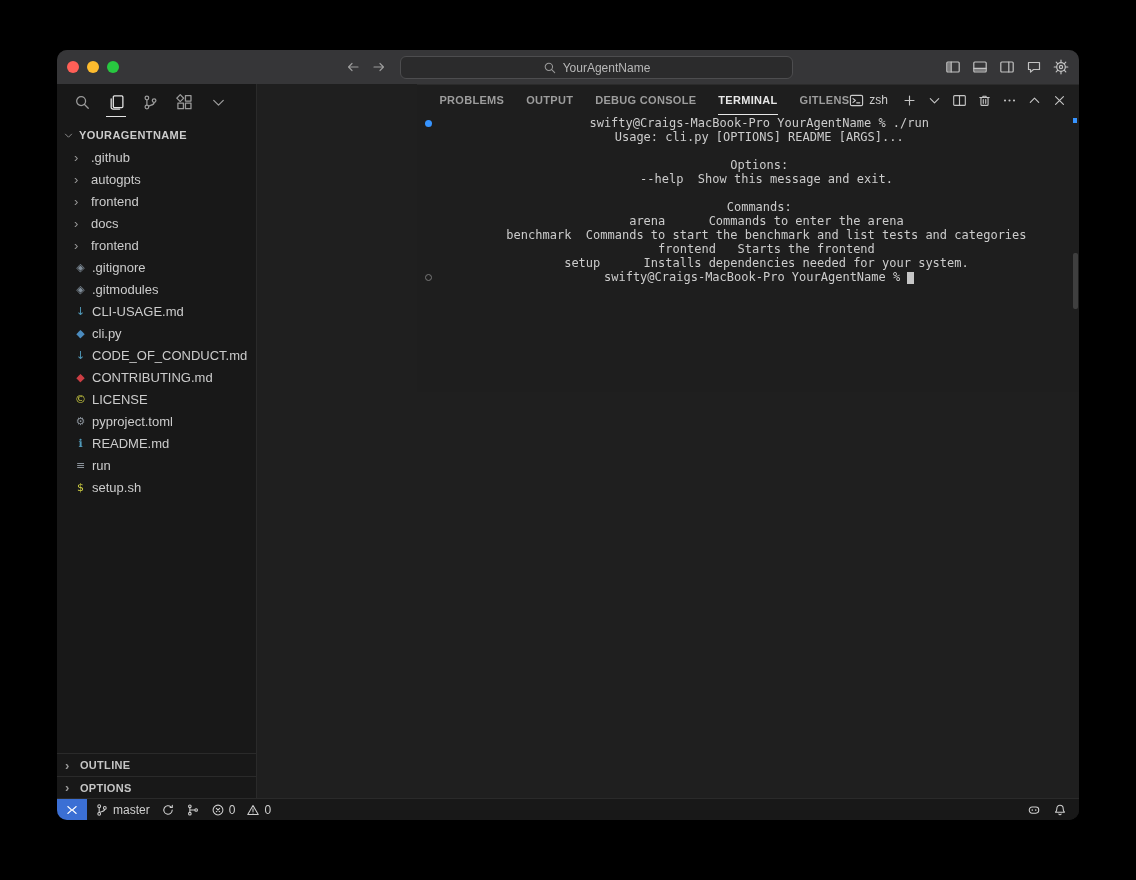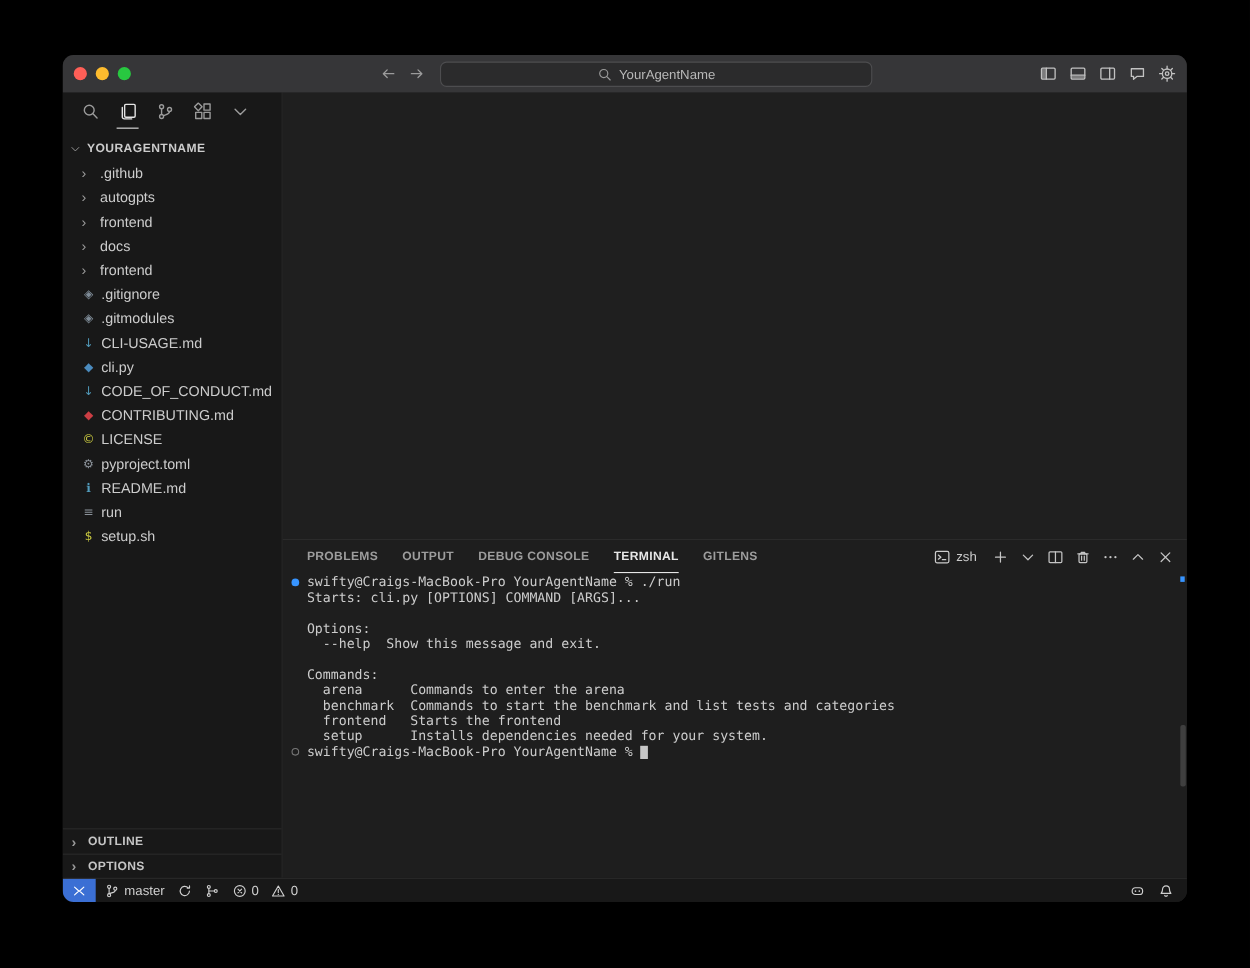--- a/index.html
+++ b/index.html
@@ -43,33 +43,33 @@
   .tw{width:12px;color:#9a9a9a;font-size:13px;line-height:1;flex:none;}
   .fi{width:13px;text-align:center;font-size:11px;line-height:1;flex:none;
     font-family:"DejaVu Sans",sans-serif;}
   .tree-label{white-space:nowrap;}
   .sidebar-bottom{flex:none;border-top:1px solid #2a2a2a;}
   .section-row{height:22px;display:flex;align-items:center;gap:5px;padding-left:8px;font-size:11px;
     font-weight:700;letter-spacing:.3px;color:#c5c5c5;}
   .section-row + .section-row{border-top:1px solid #2a2a2a;}
   .section-row .tw{width:10px;}
   
-  .editor-col{flex:1;display:flex;flex-direction:column;min-width:0;}
+  .editor-col{flex:1;display:flex;flex-direction:row;min-width:0;}
   .editor{flex:1;background:#1f1f1f;}
   .panel{height:308px;flex:none;border-top:1px solid #2b2b2b;position:relative;background:#1e1e1e;}
   .panel-header{height:30px;display:flex;align-items:center;padding:0 12px 0 22px;}
   .tabs{display:flex;gap:22px;height:100%;}
   .panel-tab{display:flex;align-items:center;font-size:11px;letter-spacing:.3px;color:#9d9d9d;height:100%;
     border-bottom:1px solid transparent;font-weight:700;}
   .panel-tab.active{color:#e7e7e7;border-bottom-color:#e7e7e7;}
   .panel-actions{margin-left:auto;display:flex;align-items:flex-start;gap:10px;color:#c5c5c5;}
   .shell-group{display:flex;align-items:center;gap:5px;font-size:12px;color:#cccccc;margin-right:4px;}
   .term{position:absolute;left:0;top:30px;right:0;bottom:0;
     font-family:"DejaVu Sans Mono","Liberation Mono",monospace;font-size:12px;line-height:14px;
-    color:#cccccc;padding-top:1px;}
+    color:#cccccc;padding-top:1px;text-align:center;}
   .tline{position:relative;padding-left:22px;white-space:pre;height:14px;}
   .deco{position:absolute;left:8px;top:3.5px;width:7px;height:7px;border-radius:50%;}
   .deco.command{background:var(--command-decoration,#3794ff);}
   .deco.prompt{border:1px solid #777;}
   .cursor{display:inline-block;width:7px;height:12px;background:#c6c6c6;vertical-align:text-bottom;}
   .overview-mark{position:absolute;right:2px;top:33px;width:4px;height:5px;background:var(--command-decoration,#3794ff);}
   .scroll-thumb{position:absolute;right:1px;top:168px;width:5px;height:56px;background:rgba(125,125,125,.35);border-radius:2px;}
   
   .statusbar{height:22px;flex:none;background:#181818;border-top:1px solid #2a2a2a;display:flex;
     align-items:center;font-size:12px;color:#cfcfcf;}
@@ -338,21 +338,21 @@
                   <span class="icon14">
                     <svg viewBox="0 0 16 16" fill="none" stroke="currentColor" stroke-width="1.2" stroke-linecap="round" stroke-linejoin="round">
                       <path d="M3.8 3.8 12.2 12.2 M12.2 3.8 3.8 12.2"></path>
                     </svg>
                   </span>
                 </div>
             </div>
           </div>
           <div class="term">
               <div class="tline"><span class="deco command"></span><span>swifty@Craigs-MacBook-Pro YourAgentName % ./run</span></div>
-              <div class="tline"><span>Starts: cli.py [OPTIONS] COMMAND [ARGS]...</span></div>
+              <div class="tline"><span>Usage: cli.py [OPTIONS] README [ARGS]...</span></div>
               <div class="tline"><span></span></div>
               <div class="tline"><span>Options:</span></div>
               <div class="tline"><span>  --help  Show this message and exit.</span></div>
               <div class="tline"><span></span></div>
               <div class="tline"><span>Commands:</span></div>
               <div class="tline"><span>  arena      Commands to enter the arena</span></div>
               <div class="tline"><span>  benchmark  Commands to start the benchmark and list tests and categories</span></div>
               <div class="tline"><span>  frontend   Starts the frontend</span></div>
               <div class="tline"><span>  setup      Installs dependencies needed for your system.</span></div>
               <div class="tline"><span class="deco prompt"></span><span>swifty@Craigs-MacBook-Pro YourAgentName % </span><span class="cursor"></span></div>

